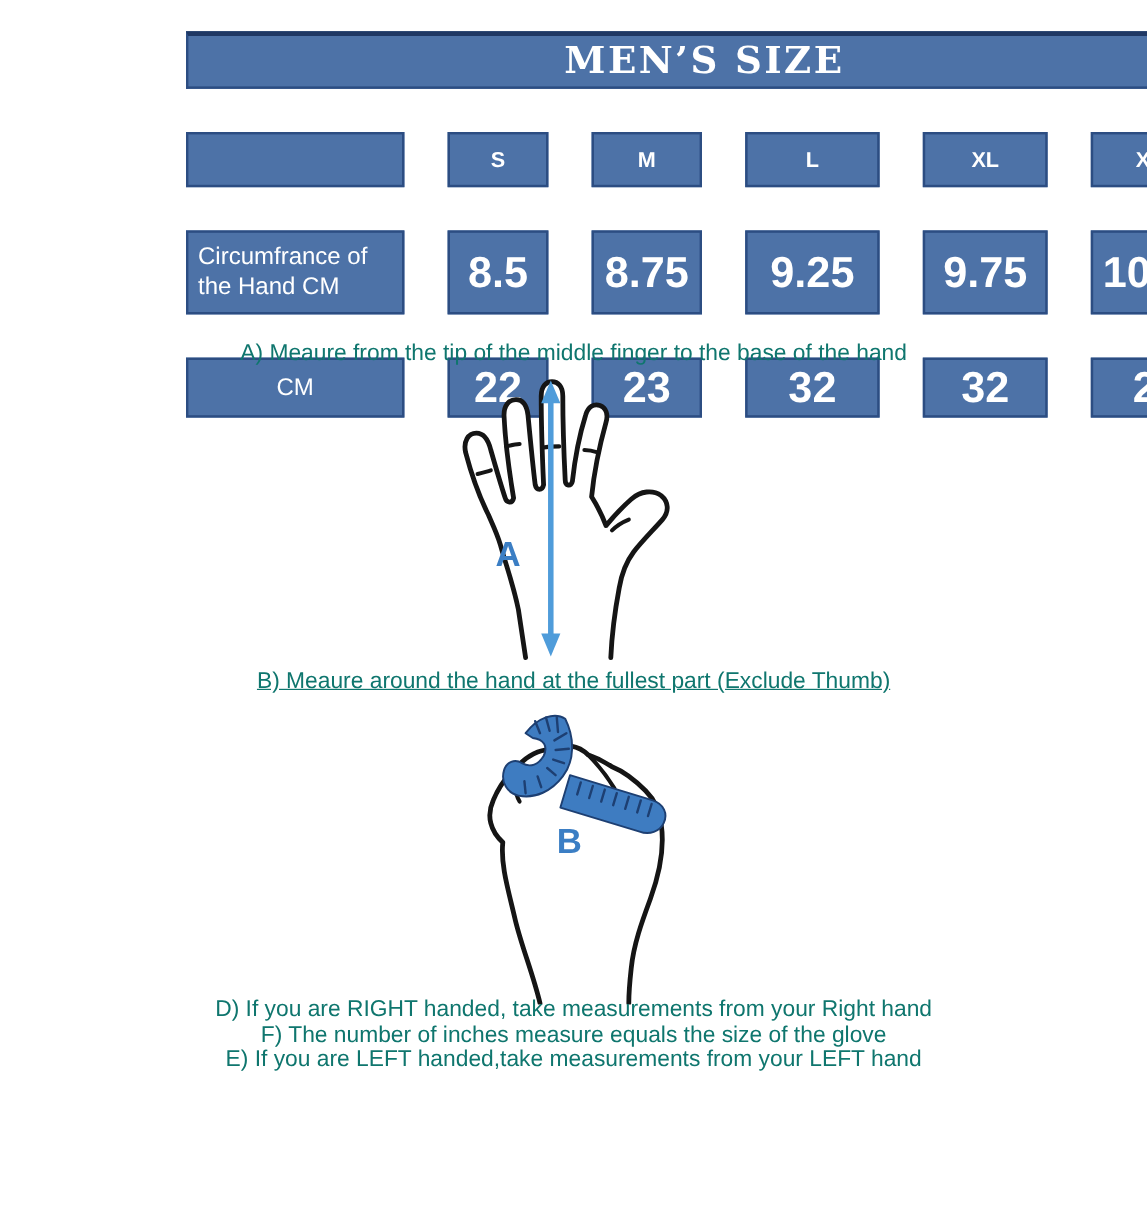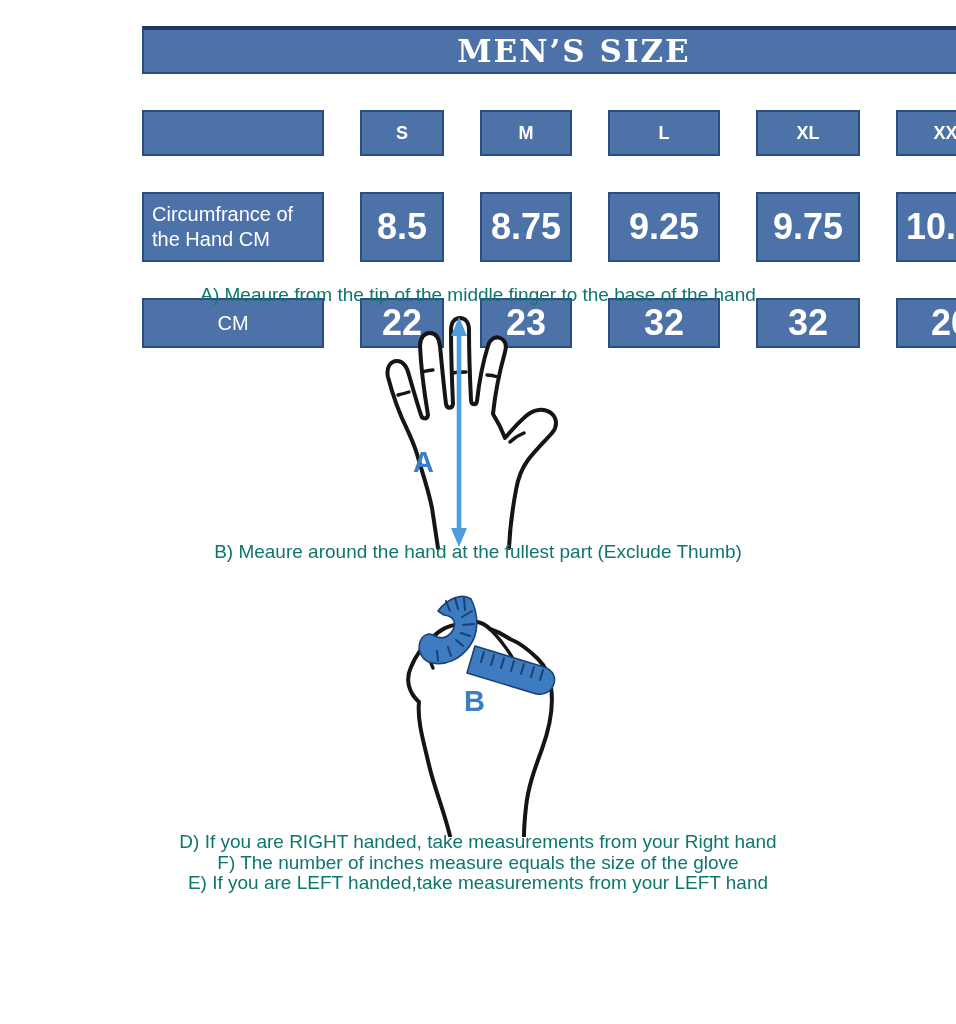--- a/index.html
+++ b/index.html
@@ -1,40 +1,40 @@
 <!DOCTYPE html>
 <html><head>
 <meta charset="utf-8">
 <style>
   html,body{margin:0;padding:0;background:#ffffff;}
   .page{position:relative;width:956px;height:1024px;background:#ffffff;
         font-family:"Liberation Sans",sans-serif;overflow:hidden;}
 
   
-  .size-table{position:absolute;left:142px;top:26px;width:719px;
+  .size-table{position:absolute;left:155px;top:26px;width:719px;
       display:grid;
       grid-template-columns:182px 84px 92px 112px 104px 110px;
       grid-template-rows:48px 46px 70px 50px;
       column-gap:7px;row-gap:7px;gap:36px;}
   .cell{background:#4d72a7;color:#ffffff;display:flex;align-items:center;
       justify-content:center;box-sizing:border-box;
       border:2px solid #2c4d82;}
   .cell.title{grid-column:1/-1;font-family:"DejaVu Serif",serif;font-weight:bold;
       font-size:31px;letter-spacing:2px;border-top:4px solid #1f3864;}
   .cell.head{font-weight:bold;font-size:18px;}
   .cell.rowlabel{font-size:20px;}
   .cell.rowlabel.left{justify-content:flex-start;text-align:left;
       padding-left:8px;padding-right:4px;line-height:1.25;}
   .cell.val{font-weight:bold;font-size:36px;}
 
   
   .note{position:absolute;left:0;width:956px;text-align:center;
       color:#0f766e;font-size:19px;line-height:20.5px;}
   #note-a{top:285px;}
-  #note-b{top:542px;}
+  #note-b{top:558px;text-decoration:underline;}
   #notes-cdef{top:832px;}
 
   
   .illus{position:absolute;}
   #illus-a{left:358px;top:310px;}
   #illus-b{left:378px;top:589px;}
   .hand-stroke{fill:#ffffff;stroke:#151515;stroke-width:4;
       stroke-linecap:round;stroke-linejoin:round;}
   .crease{fill:none;stroke:#151515;stroke-width:3.4;stroke-linecap:round;}
   .arrow-line{stroke:#4f9cda;stroke-width:4.6;}

